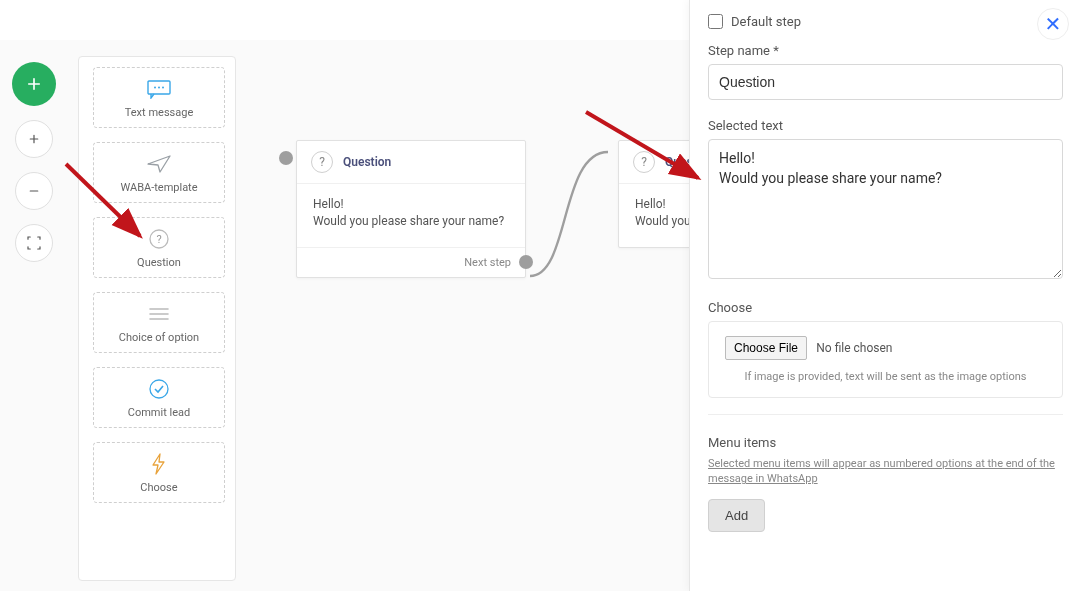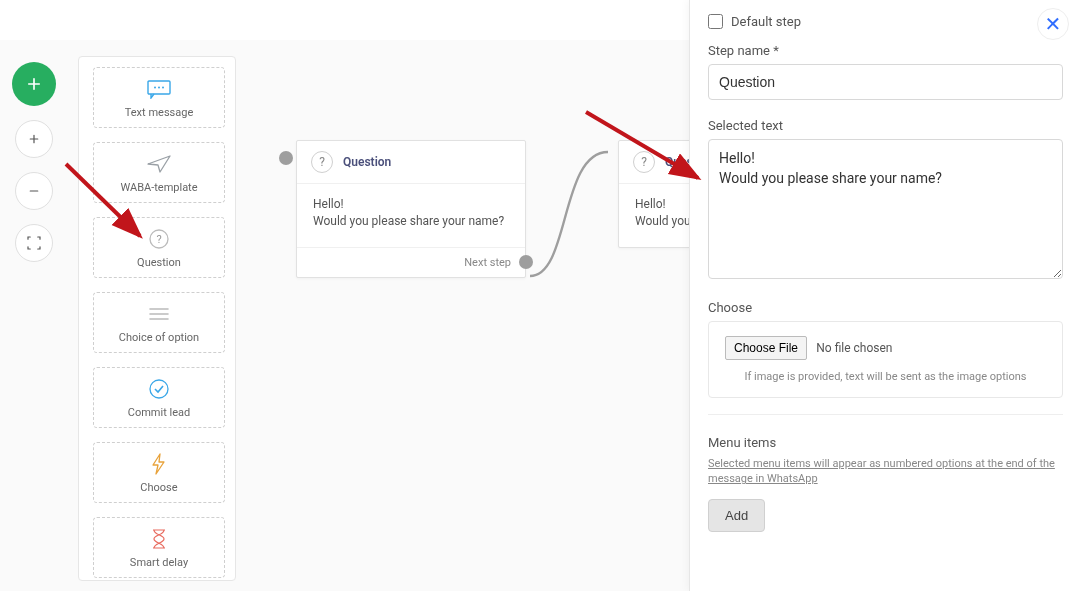--- a/index.html
+++ b/index.html
@@ -134,28 +134,20 @@
           </span>
         <span class="plabel">Commit lead</span>
       </div>
       <div class="palette-item">
         <span class="picon">
             <svg width="20" height="24" viewBox="0 0 20 24">
               <path d="M11 2 L4 13 h5 l-2 9 8-12 h-5 z" fill="none" stroke="#e8a23a" stroke-width="1.3" stroke-linejoin="round"></path>
             </svg>
           </span>
         <span class="plabel">Choose</span>
-      </div>
-      <div class="palette-item">
-        <span class="picon">
-            <svg width="18" height="22" viewBox="0 0 18 22">
-              <path d="M3 2h12M3 20h12M4 2c0 5 10 5 10 9s-10 4-10 9M14 2c0 5-10 5-10 9s10 4 10 9" fill="none" stroke="#e86a5e" stroke-width="1.2"></path>
-            </svg>
-          </span>
-        <span class="plabel">Smart delay</span>
       </div>
     </div>
   </div>
 
   <svg class="arrow-svg" style="left:0; top:0;" width="700" height="400">
     <path d="M 530 236 C 570 236 560 112 608 112" stroke="#9e9e9e" stroke-width="2.4" fill="none"></path>
   </svg>
 
   <div class="node" style="left:296px; top:100px;">
     <span class="handle-in"></span>

